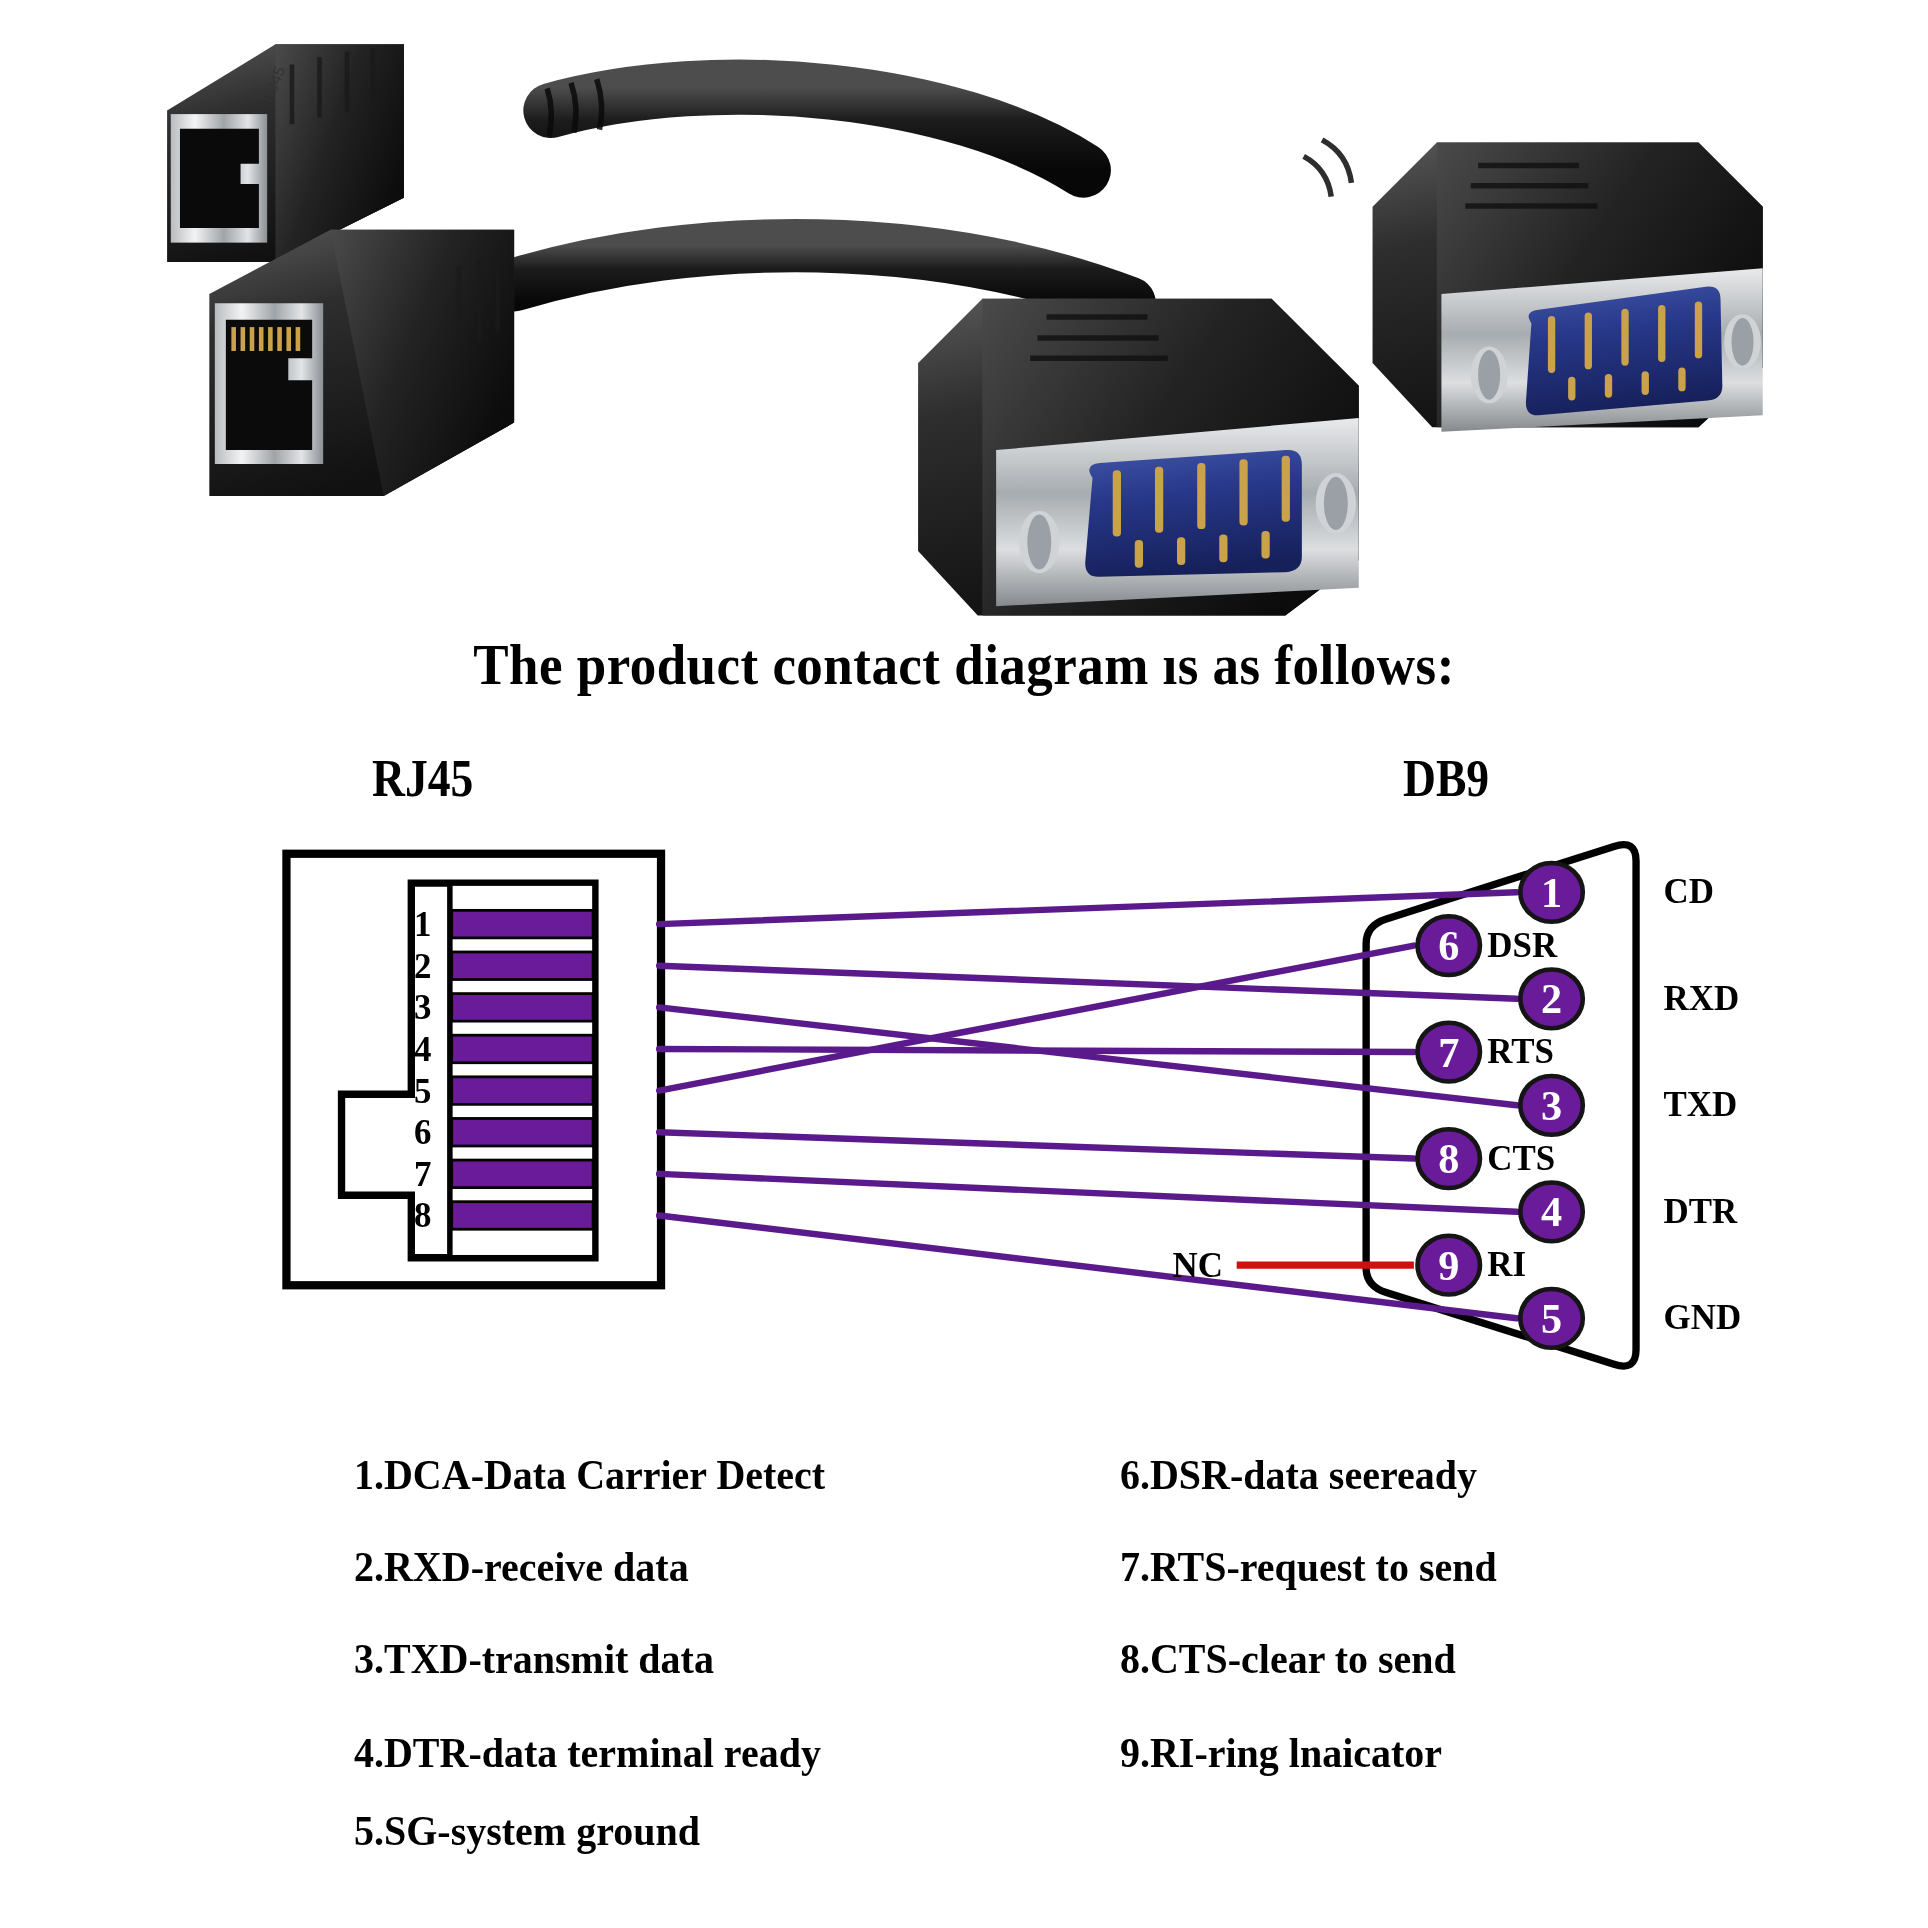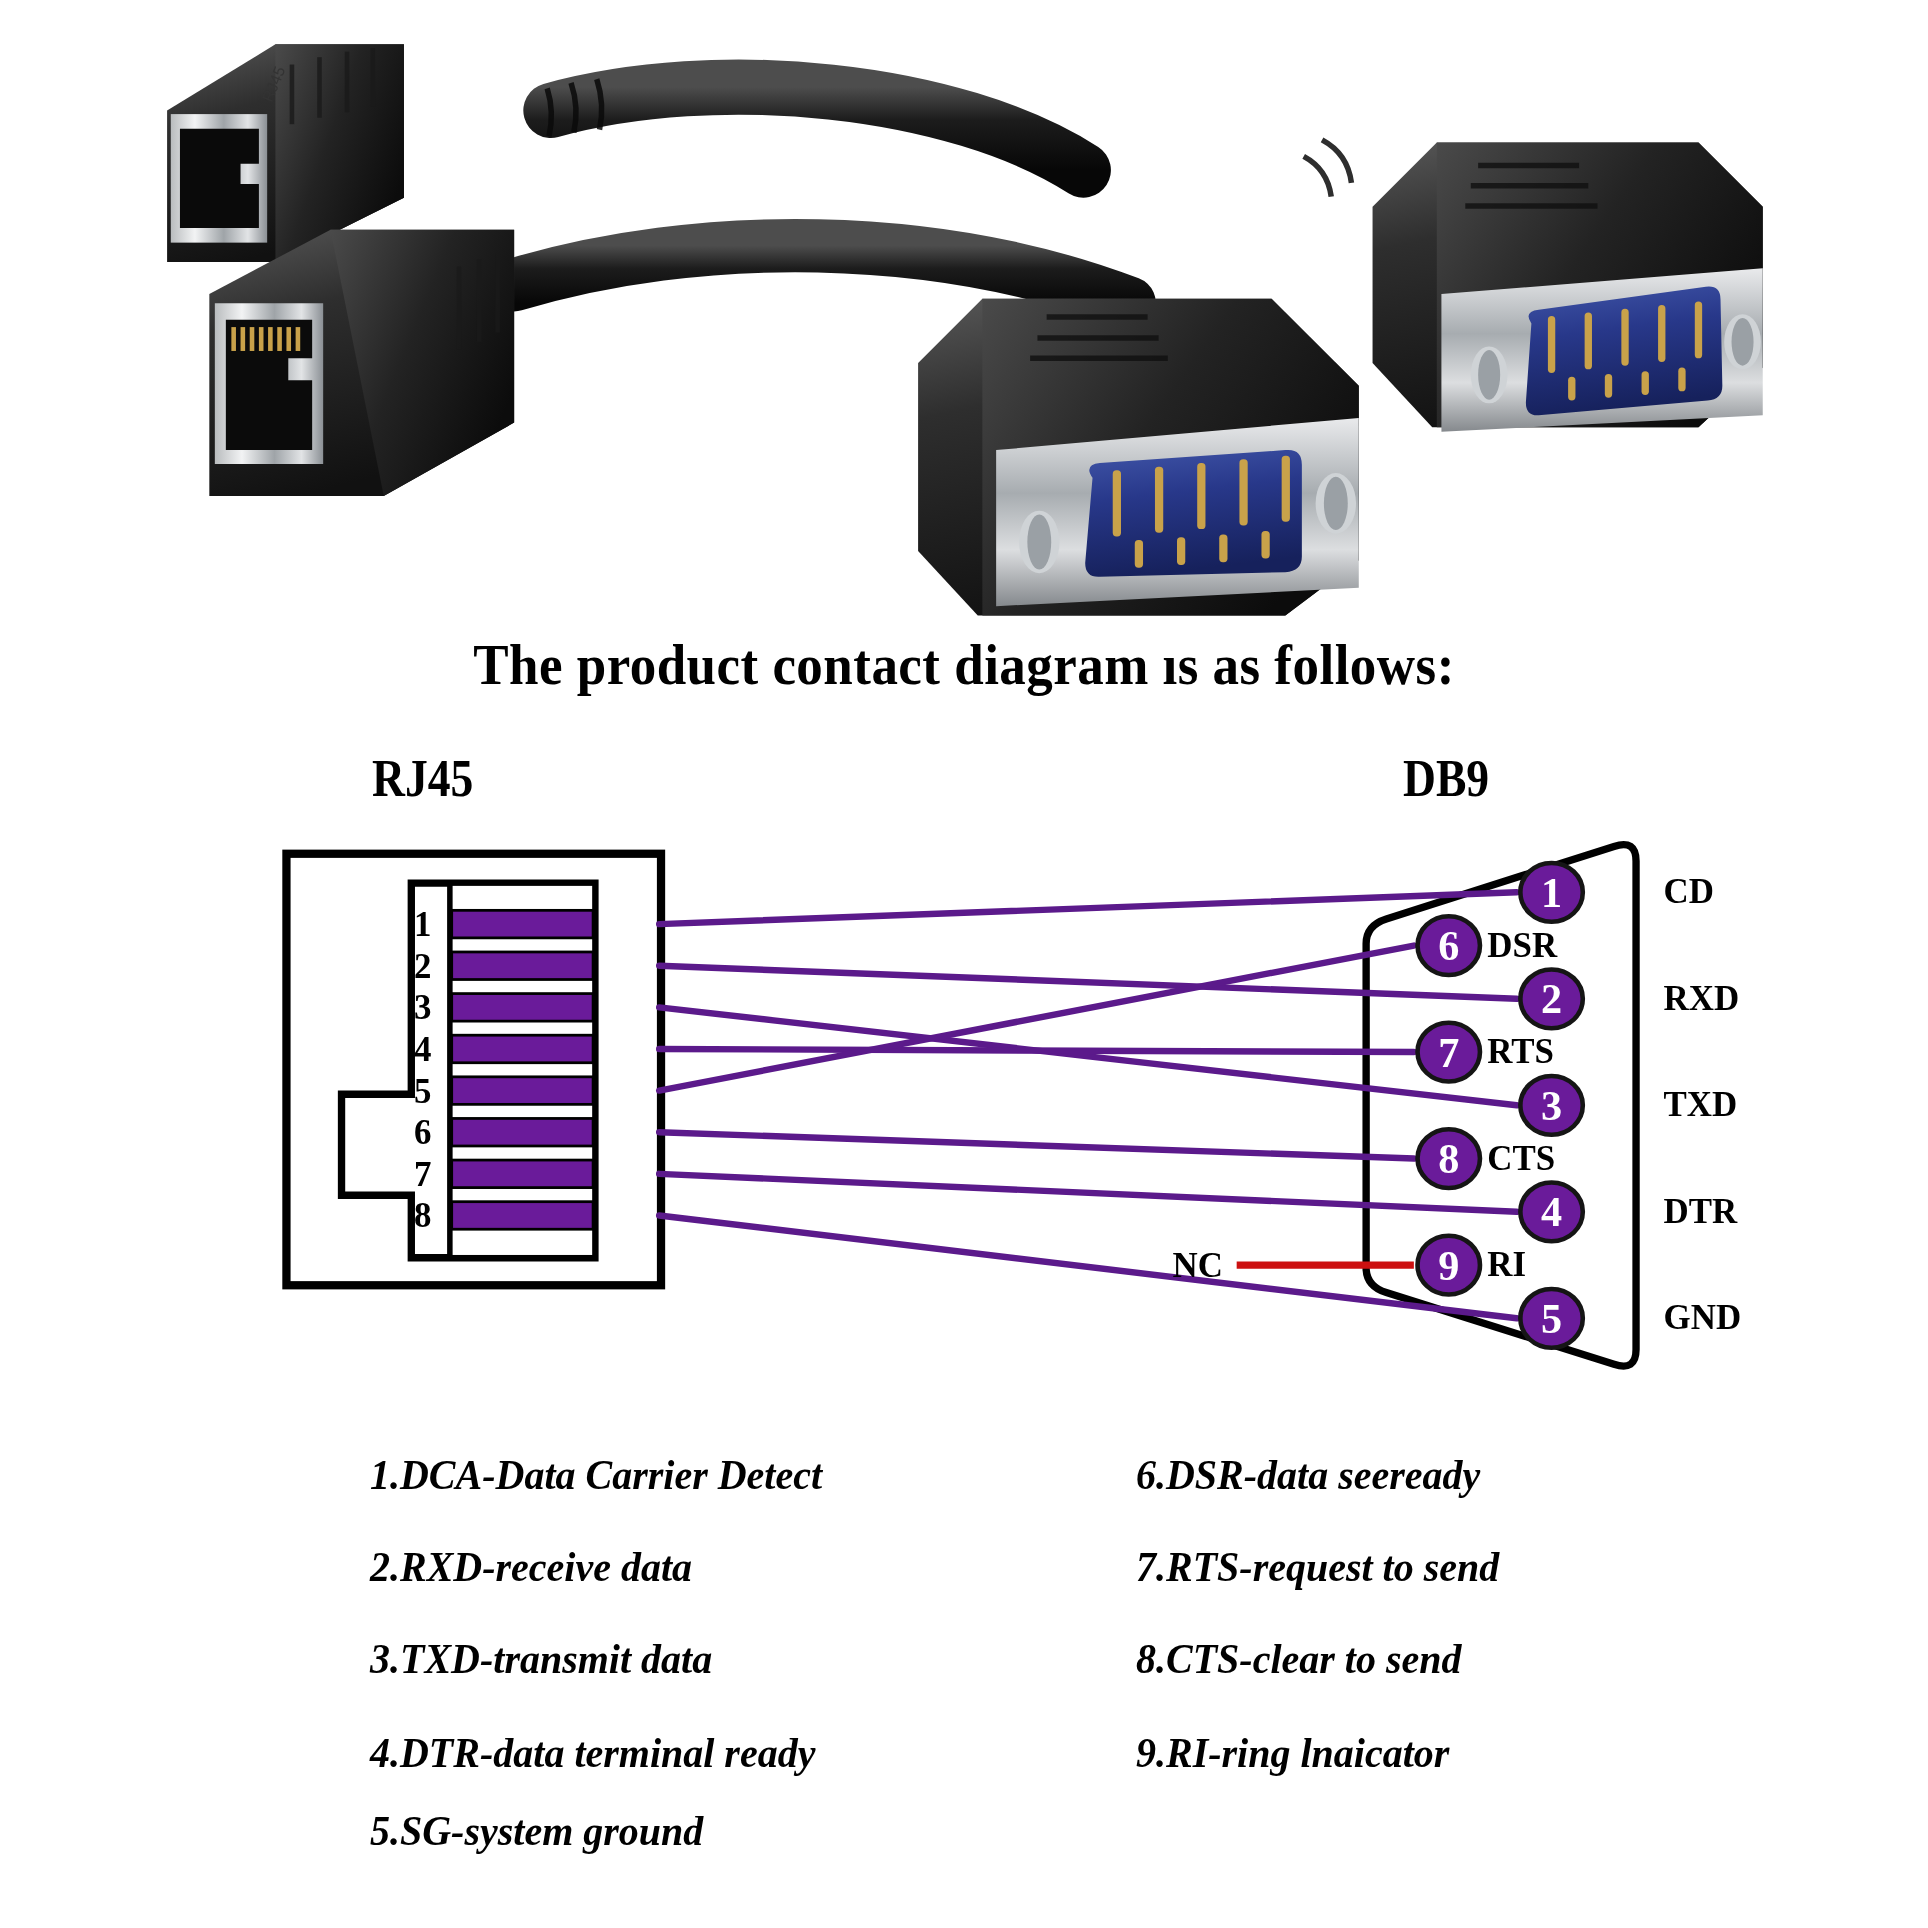--- a/index.html
+++ b/index.html
@@ -41,21 +41,21 @@
     transform-origin:left top;
     white-space:nowrap;
   }
   #hdr-rj45 { left:372px; top:748px; }
   #hdr-db9  { left:1403px; top:748px; }
 
   
   .diagram { position:absolute; left:0; top:826px; width:1928px; height:588px; }
 
   
-  .legend { position:absolute; left:16px; top:1442px; width:1668px; height:487px;font-style:italic; }
+  .legend { position:absolute; left:0; top:1442px; width:1668px; height:487px; }
   .leg-col { position:absolute; top:0; }
   #leg-left  { left:354px; }
   #leg-right { left:1120px; }
   .leg-item {
     font-family:"Liberation Serif", serif;
     font-weight:bold;
     font-size:43px;
     color:#000;
     white-space:nowrap;
     transform:scaleX(0.93);

